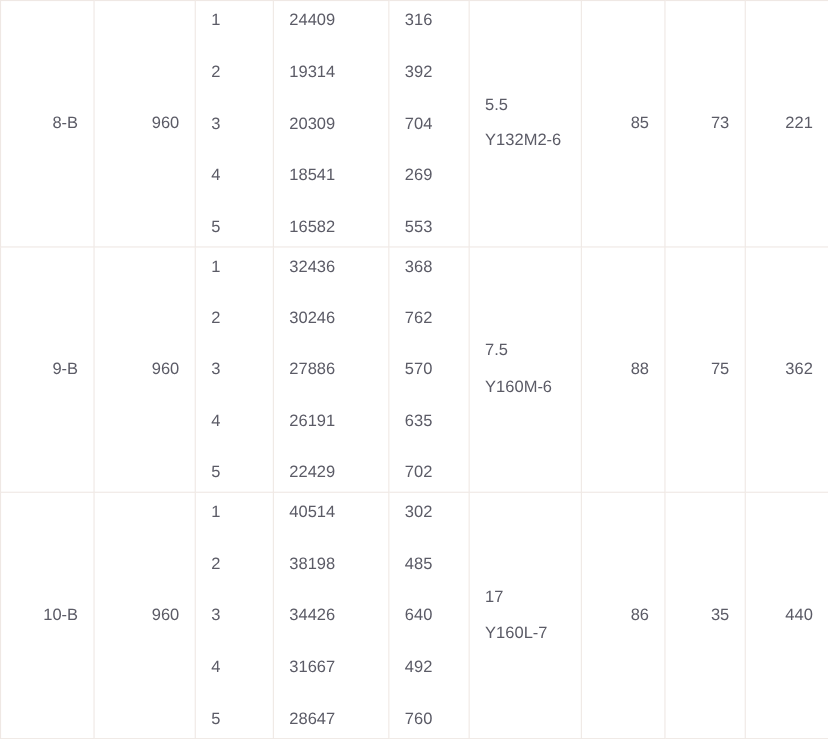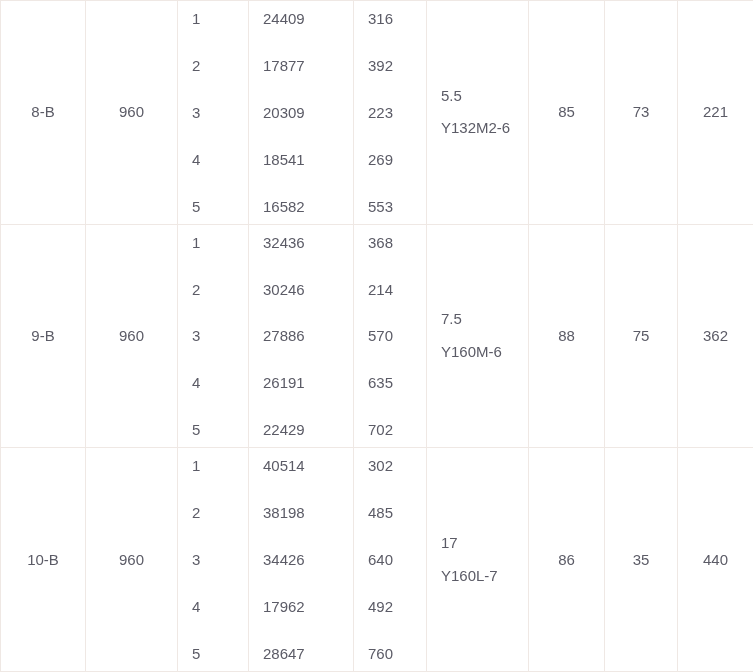--- a/index.html
+++ b/index.html
@@ -32,21 +32,21 @@
   col.c-model   { width: 85px; }
   col.c-speed   { width: 92px; }
   col.c-stage   { width: 71px; }
   col.c-flow    { width: 105px; }
   col.c-head    { width: 73px; }
   col.c-motor   { width: 102px; }
   col.c-eff     { width: 76px; }
   col.c-eff2    { width: 73px; }
   col.c-weight  { width: 76px; }
 
-  td.cell-left { text-align: center; }
+  td.cell-left { text-align: right; }
 
   .stack {
     display: flex;
     flex-direction: column;
     justify-content: space-between;
     height: 100%;
     padding: 10px 0;
     box-sizing: border-box;
   }
   .stack .line {
@@ -85,31 +85,31 @@
           <div class="line">1</div>
           <div class="line">2</div>
           <div class="line">3</div>
           <div class="line">4</div>
           <div class="line">5</div>
         </div>
       </td>
       <td>
         <div class="stack">
           <div class="line">24409</div>
-          <div class="line">17877</div>
+          <div class="line">19314</div>
           <div class="line">20309</div>
           <div class="line">18541</div>
           <div class="line">16582</div>
         </div>
       </td>
       <td>
         <div class="stack">
           <div class="line">316</div>
           <div class="line">392</div>
-          <div class="line">223</div>
+          <div class="line">704</div>
           <div class="line">269</div>
           <div class="line">553</div>
         </div>
       </td>
       <td class="motor-cell">
         <div class="motor-inner">
           <div class="line">5.5</div>
           <div class="line">Y132M2-6</div>
         </div>
       </td>
@@ -135,21 +135,21 @@
           <div class="line">32436</div>
           <div class="line">30246</div>
           <div class="line">27886</div>
           <div class="line">26191</div>
           <div class="line">22429</div>
         </div>
       </td>
       <td>
         <div class="stack">
           <div class="line">368</div>
-          <div class="line">214</div>
+          <div class="line">762</div>
           <div class="line">570</div>
           <div class="line">635</div>
           <div class="line">702</div>
         </div>
       </td>
       <td class="motor-cell">
         <div class="motor-inner">
           <div class="line">7.5</div>
           <div class="line">Y160M-6</div>
         </div>
@@ -169,21 +169,21 @@
           <div class="line">3</div>
           <div class="line">4</div>
           <div class="line">5</div>
         </div>
       </td>
       <td>
         <div class="stack">
           <div class="line">40514</div>
           <div class="line">38198</div>
           <div class="line">34426</div>
-          <div class="line">17962</div>
+          <div class="line">31667</div>
           <div class="line">28647</div>
         </div>
       </td>
       <td>
         <div class="stack">
           <div class="line">302</div>
           <div class="line">485</div>
           <div class="line">640</div>
           <div class="line">492</div>
           <div class="line">760</div>

